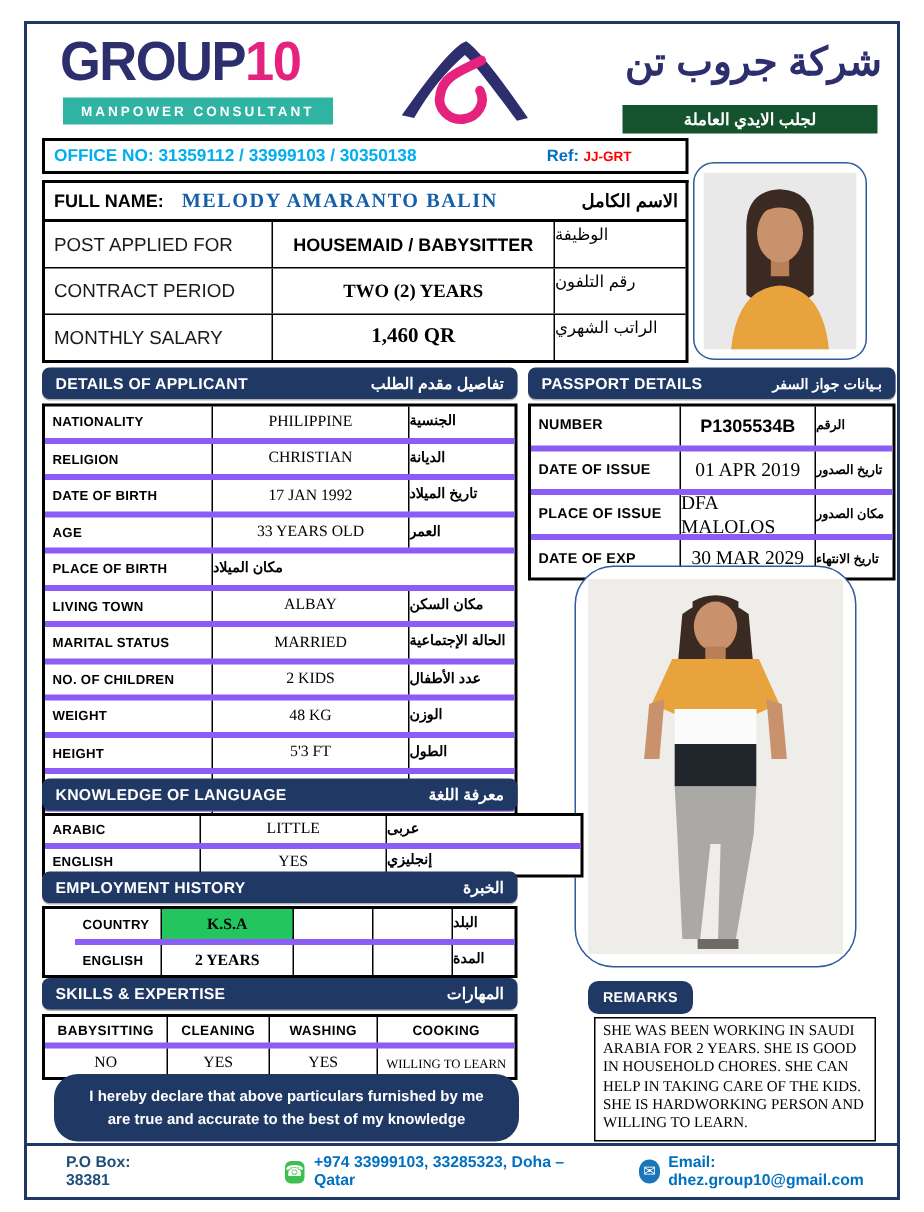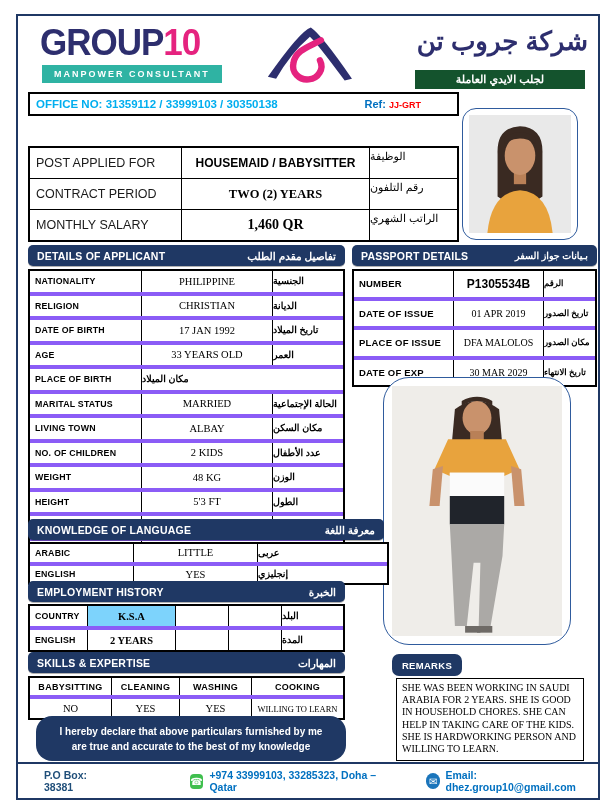--- a/index.html
+++ b/index.html
@@ -53,35 +53,35 @@
   .cv{justify-content:center;font-family:"Liberation Serif",serif;font-size:10.5px;}
   .ca{justify-content:flex-end;padding-right:5px;font-size:9.5px;font-weight:700;direction:rtl;line-height:1.05;text-align:right;}
 
   .details-table{left:28px;top:269px;width:317px;}
   .details-table .t-row{grid-template-columns:112px 131px 1fr;height:20.5px;}
 
   .lang-table{left:28px;top:542px;width:361px;}
   .lang-table .t-row{grid-template-columns:104px 124px 1fr;height:17.5px;}
 
   .emp-table{left:28px;top:604px;width:317px;}
-  .emp-table .t-row{grid-template-columns:58px 88px 53px 53px 1fr;height:20px;}
+  .emp-table .t-row{grid-template-columns:58px 88px 53px 53px 1fr;height:20px;margin-left:20px;}
   .emp-table .cv{font-weight:700;}
-  .hl{background:#7dd3fc;}
+  .hl{background:#22c55e;}
 
   .skills-table{left:28px;top:676px;width:317px;}
   .skills-table .t-row{grid-template-columns:82px 68px 72px 1fr;}
   .skills-table .hdr{height:17px;}
   .skills-table .hdr>div{justify-content:center;font-weight:700;font-size:9px;letter-spacing:.3px;font-family:"Liberation Sans",sans-serif;}
   .skills-table .vals{height:19px;}
   .skills-table .vals>div{justify-content:center;font-family:"Liberation Serif",serif;font-size:10.5px;}
 
   .passport-table{left:352px;top:269px;width:245px;}
   .passport-table .t-row{grid-template-columns:100px 90px 1fr;height:25.5px;}
   .passport-table .cl{font-size:9.5px;}
-  .passport-table .cv{font-size:10px;}
+  .passport-table .cv{font-size:13px;}
   .passport-table .ca{font-size:8.5px;}
   .pv-bold{font-family:"Liberation Sans",sans-serif !important;font-weight:700;font-size:12px !important;}
 
   
   .photo-box{position:absolute;border:1.5px solid #2F5B9D;background:#fff;box-sizing:border-box;overflow:hidden;}
   .photo-head{left:462px;top:108px;width:116px;height:132px;border-radius:14px;padding:6px;}
   .photo-body{left:383px;top:377px;width:188px;height:268px;border-radius:26px;padding:8px;}
   .photo-box svg{display:block;width:100%;height:100%;}
 
   
@@ -131,20 +131,25 @@
     <svg viewBox="0 0 100 116" preserveAspectRatio="none">
       <rect width="100" height="116" fill="#E9E9E9"></rect>
       <path d="M28 38 Q27 12 50 11 Q73 12 72 38 L72 80 Q62 88 50 88 Q38 88 28 80 Z" fill="#3A2A22"></path>
       <rect x="44" y="52" width="12" height="16" fill="#B98057"></rect>
       <ellipse cx="50" cy="40" rx="15" ry="19" fill="#C9926C"></ellipse>
       <path d="M35 28 Q50 18 65 28 L65 22 Q50 12 35 22 Z" fill="#3A2A22"></path>
       <path d="M18 116 Q22 76 50 74 Q78 76 82 116 Z" fill="#E8A33D"></path>
     </svg>
   </div>
 
+  <div class="fullname-row">
+    <span class="fullname-label">FULL NAME:</span>
+    <span class="fullname-value">MELODY AMARANTO BALIN</span>
+    <span class="fullname-ar">الاسم الكامل</span>
+  </div>
 
   <div class="id-table">
     <div class="id-row">
       <div class="id-label">POST APPLIED FOR</div>
       <div class="id-value v-sans">HOUSEMAID / BABYSITTER</div>
       <div class="id-ar">الوظيفة</div>
     </div>
     <div class="id-row">
       <div class="id-label">CONTRACT PERIOD</div>
       <div class="id-value v-serif">TWO (2) YEARS</div>
@@ -180,28 +185,28 @@
     <div class="t-row">
         <div class="cl">AGE</div>
         <div class="cv">33 YEARS OLD</div>
         <div class="ca">العمر</div>
       </div>
     <div class="t-row">
         <div class="cl">PLACE OF BIRTH</div>
         <div class="ca">مكان الميلاد</div>
       </div>
     <div class="t-row">
+        <div class="cl">LIVING TOWN</div>
+        <div class="cv">ALBAY</div>
+        <div class="ca">مكان السكن</div>
+      </div>
+    <div class="t-row">
         <div class="cl">MARITAL STATUS</div>
         <div class="cv">MARRIED</div>
         <div class="ca">الحالة الإجتماعية</div>
-      </div>
-    <div class="t-row">
-        <div class="cl">LIVING TOWN</div>
-        <div class="cv">ALBAY</div>
-        <div class="ca">مكان السكن</div>
       </div>
     <div class="t-row">
         <div class="cl">NO. OF CHILDREN</div>
         <div class="cv">2 KIDS</div>
         <div class="ca">عدد الأطفال</div>
       </div>
     <div class="t-row">
         <div class="cl">WEIGHT</div>
         <div class="cv">48 KG</div>
         <div class="ca">الوزن</div>
@@ -260,21 +265,21 @@
       <path d="M24 50 L30 48 L28 72 L22 72 Z" fill="#C9926C"></path>
       <path d="M76 50 L70 48 L72 72 L78 72 Z" fill="#C9926C"></path>
       <rect x="34" y="52" width="32" height="14" fill="#FBFBFB"></rect>
       <rect x="34" y="66" width="32" height="17" fill="#20242B"></rect>
       <path d="M34 83 L66 83 L65 102 L58 144 L51 144 L52 106 L48 106 L44 144 L37 144 L35 102 Z" fill="#ABA9A6"></path>
       <rect x="43" y="144" width="9" height="4" fill="#6E6A66"></rect>
       <rect x="50" y="144" width="9" height="4" fill="#6E6A66"></rect>
     </svg>
   </div>
 
-  <div class="sec-head" style="left:28px;top:519px;width:356px;">
+  <div class="sec-head" style="left:28px;top:519px;width:317px;">
     <span class="en">KNOWLEDGE OF LANGUAGE</span>
     <span class="ar">معرفة اللغة</span>
   </div>
   <div class="sec-table lang-table">
     <div class="t-row">
         <div class="cl">ARABIC</div>
         <div class="cv">LITTLE</div>
         <div class="ca">عربى</div>
       </div>
     <div class="t-row">

